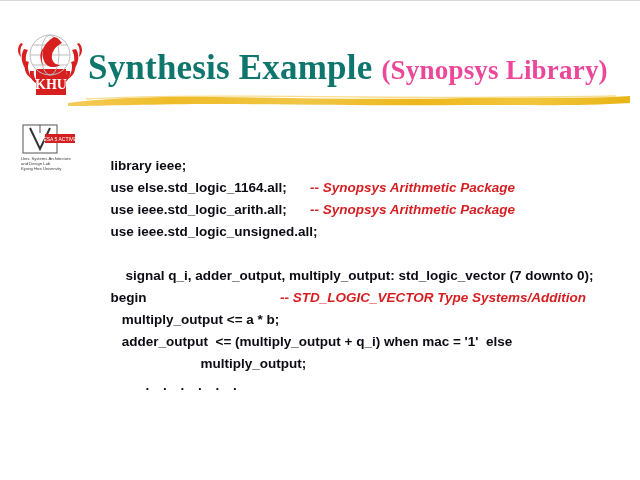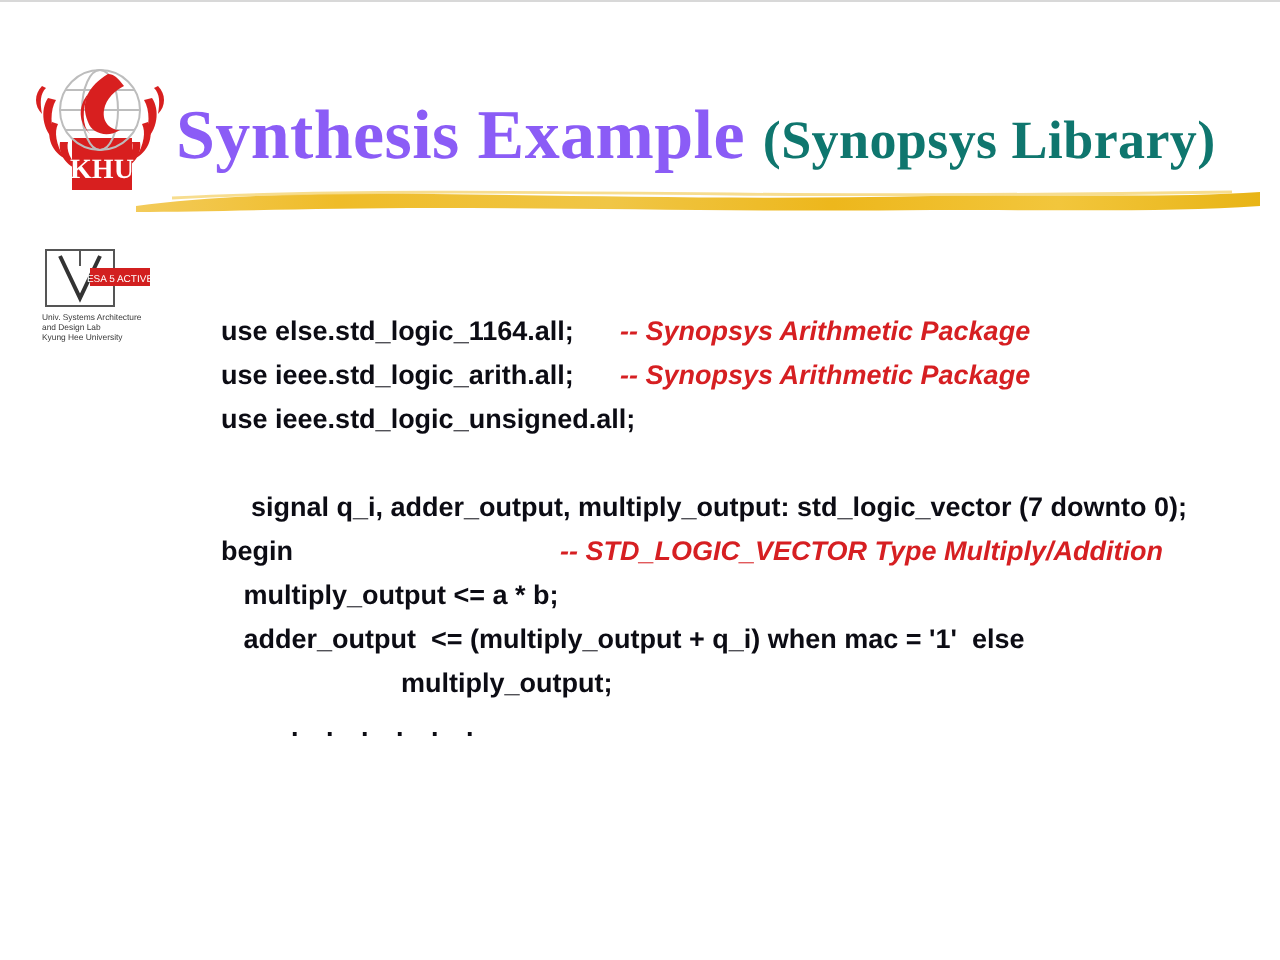--- a/index.html
+++ b/index.html
@@ -33,29 +33,29 @@
     position: absolute;
     left: 88px;
     top: 47px;
     white-space: nowrap;
   }
   .title-main {
     font-family: "Liberation Serif", "DejaVu Serif", serif;
     font-weight: bold;
     font-size: 35px;
     line-height: 40px;
-    color: #8b5cf6;
+    color: #0f766e;
     letter-spacing: 0.2px;
   }
   .title-sub {
     font-family: "Liberation Serif", "DejaVu Serif", serif;
     font-weight: bold;
     font-size: 27px;
     line-height: 40px;
-    color: #0f766e;
+    color: #ec4899;
     letter-spacing: 0.2px;
   }
 
   
   #brush {
     position: absolute;
     left: 66px;
     top: 92px;
     width: 566px;
     height: 15px;
@@ -168,20 +168,23 @@
       <rect x="28" y="11" width="30" height="9" fill="#D21F1F"></rect>
       <text x="43" y="18" font-family="Liberation Sans, sans-serif" font-size="5" fill="#ffffff" text-anchor="middle">ESA 5 ACTIVE</text>
       <text x="4" y="37" font-family="Liberation Sans, sans-serif" font-size="4.2" fill="#3a3a3a">Univ. Systems Architecture</text>
       <text x="4" y="42" font-family="Liberation Sans, sans-serif" font-size="4.2" fill="#3a3a3a">and Design Lab</text>
       <text x="4" y="47" font-family="Liberation Sans, sans-serif" font-size="4.2" fill="#3a3a3a">Kyung Hee University</text>
     </svg>
   </div>
 
   <div id="code-body">
 
+    <div class="code-line">
+      <span>library ieee;</span>
+    </div>
 
     <div class="code-line">
       <span>use else.std_logic_1164.all;</span>
     </div>
 
     <div class="code-line">
       <span>use ieee.std_logic_arith.all;</span>
       <span class="comment cmt-col" style="left:222px;">-- Synopsys Arithmetic Package</span>
     </div>
 
@@ -198,21 +201,21 @@
     <div class="code-line">
       <span>    signal q_i, adder_output, multiply_output: std_logic_vector (7 downto 0);</span>
     </div>
 
     <div class="code-line">
       <span>begin</span>
     </div>
 
     <div class="code-line">
       <span>   multiply_output &lt;= a * b;</span>
-      <span class="comment cmt-col" style="left:192px;">-- STD_LOGIC_VECTOR Type Multiply/Addition</span>
+      <span class="comment cmt-col" style="left:192px;">-- STD_LOGIC_VECTOR Type Systems/Addition</span>
     </div>
 
     <div class="code-line">
       <span>   adder_output  &lt;= (multiply_output + q_i) when mac = '1'  else</span>
     </div>
 
     <div class="code-line">
       <span>                        multiply_output;</span>
     </div>
 

